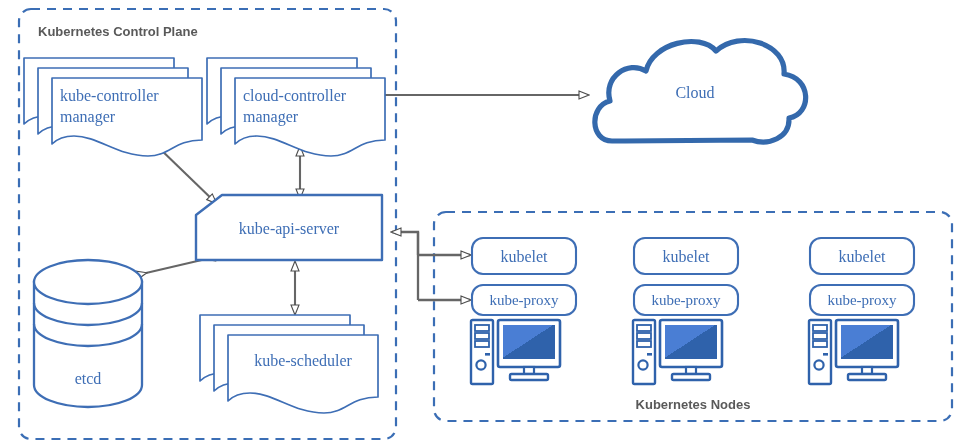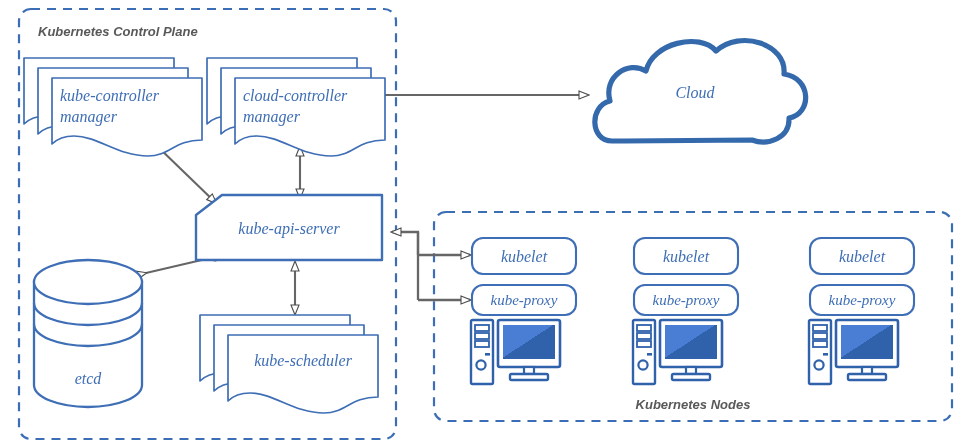--- a/index.html
+++ b/index.html
@@ -2,21 +2,21 @@
 <html><head>
 <meta charset="utf-8">
 <style>
   html,body{margin:0;padding:0;background:#ffffff;}
   body{
     width:966px;height:446px;
     font-family:"Liberation Serif", serif;
     overflow:hidden;
     position:relative;
   }
-  #stage{position:absolute;left:0;top:0;width:966px;height:446px;font-style:italic;}
+  #stage{position:absolute;left:0;top:0;width:966px;height:446px;}
   #stage svg{position:absolute;left:0;top:0;}
   .lbl-group{
     font-family:"Liberation Sans", sans-serif;
     font-weight:bold;
     font-size:13px;
     fill:#595959;
   }
   .lbl-node{
     font-family:"Liberation Serif", serif;
     font-size:16px;

